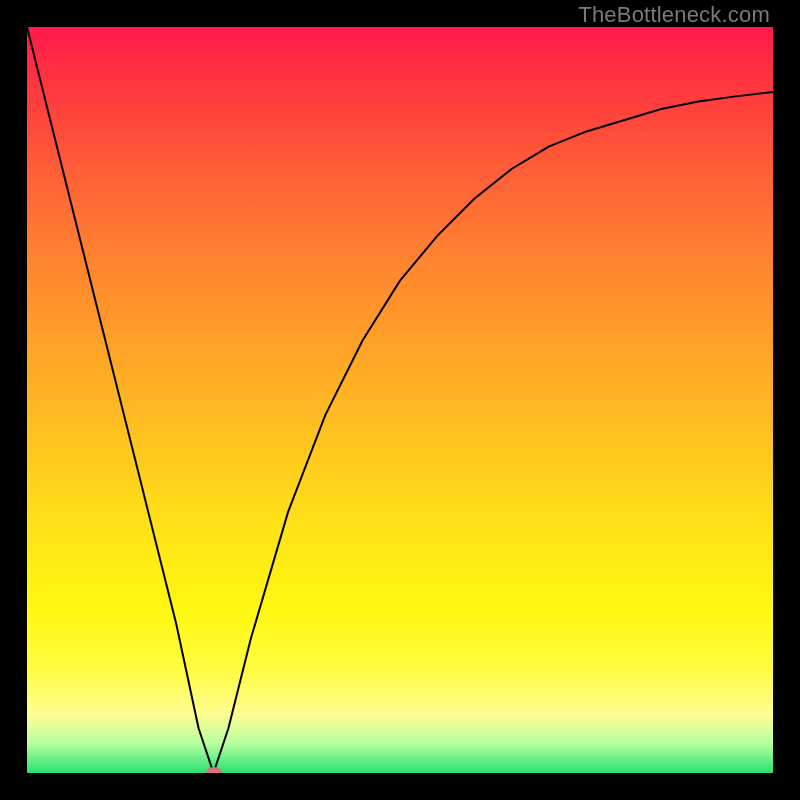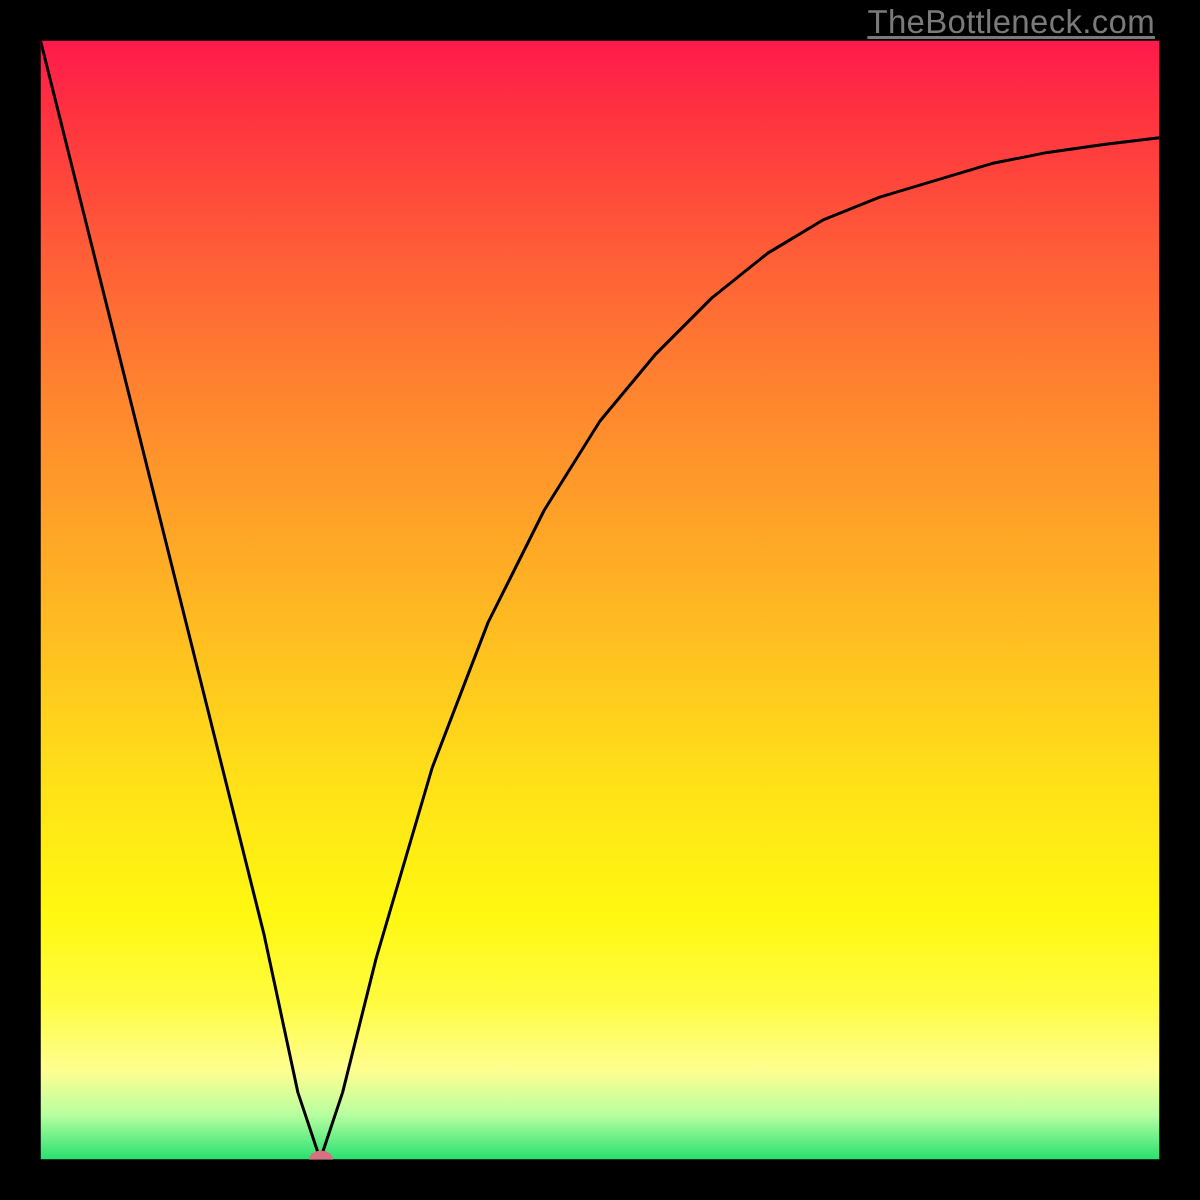--- a/index.html
+++ b/index.html
@@ -53,21 +53,20 @@
     height: 100%;
   }
   .watermark {
     position: absolute;
     top: 2px;
     right: 30px;
     color: #7a7a7a;
     font-size: 22px;
     font-weight: 500;
     letter-spacing: 0.2px;
-    text-decoration: underline;
   }
 </style>
 </head>
 <body>
 
 <div class="frame">
   <div class="gradient"></div>
   <svg class="curve" viewBox="0 0 746 746" preserveAspectRatio="none">
     <path id="curve-path" fill="none" stroke-width="2" stroke-linejoin="round" stroke-linecap="round" d="M0.00 0.00 L37.30 149.20 L74.60 298.40 L111.90 447.60 L149.20 596.80 L171.58 701.24 L186.50 746.00 L201.42 701.24 L223.80 611.72 L261.10 484.90 L298.40 387.92 L335.70 313.32 L373.00 253.64 L410.30 208.88 L447.60 171.58 L484.90 141.74 L522.20 119.36 L559.50 104.44 L596.80 93.25 L634.10 82.06 L671.40 74.60 L708.70 69.38 L746.00 64.90 " stroke="#000000"></path>
   </svg>

